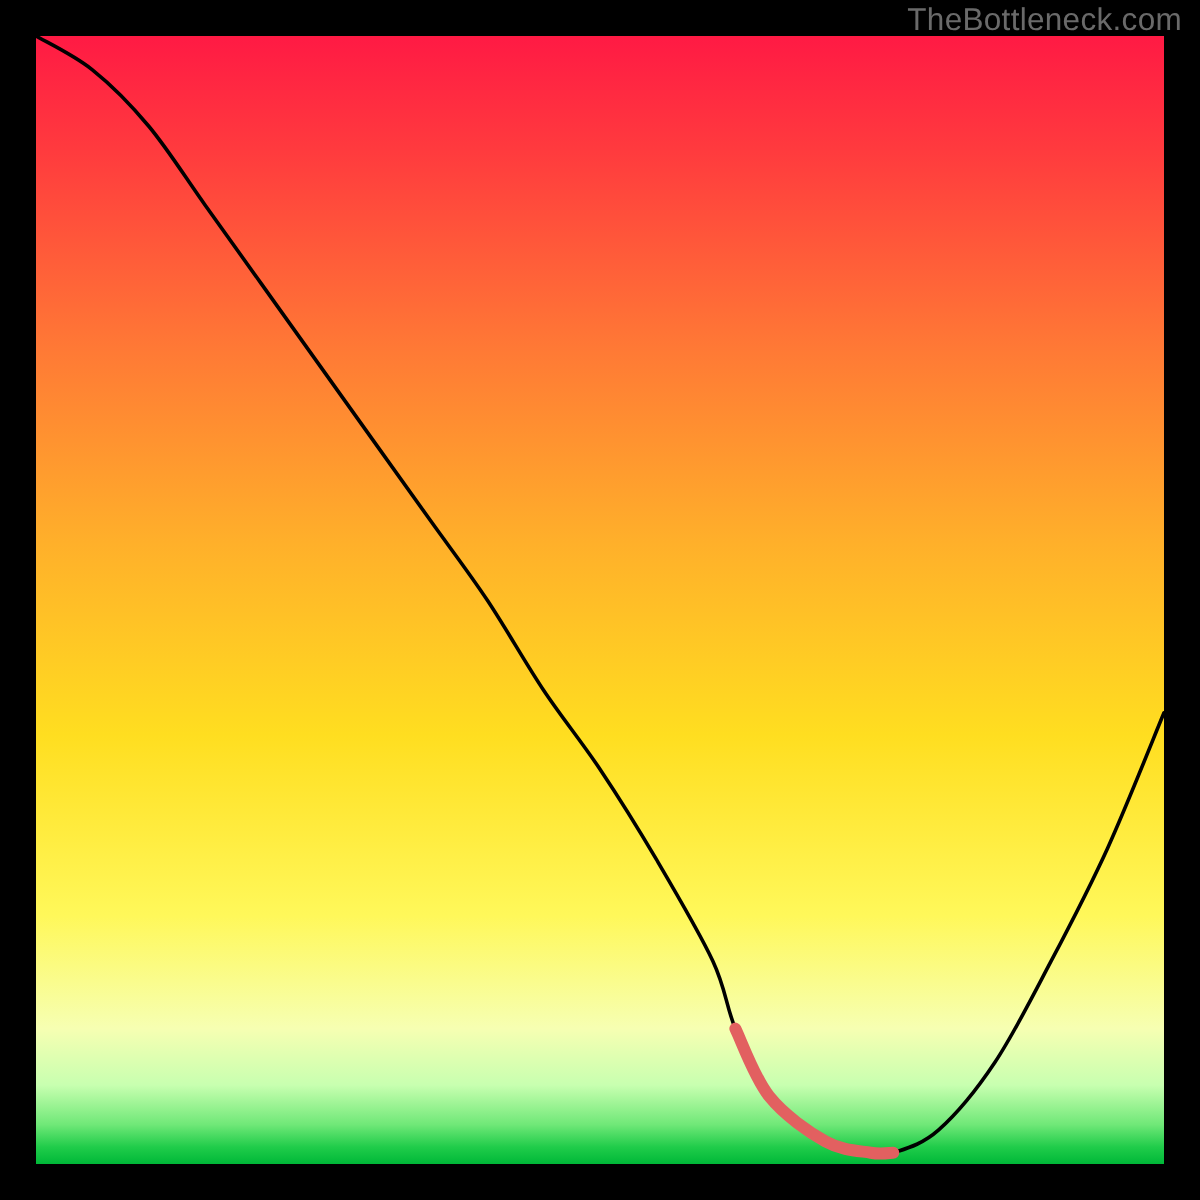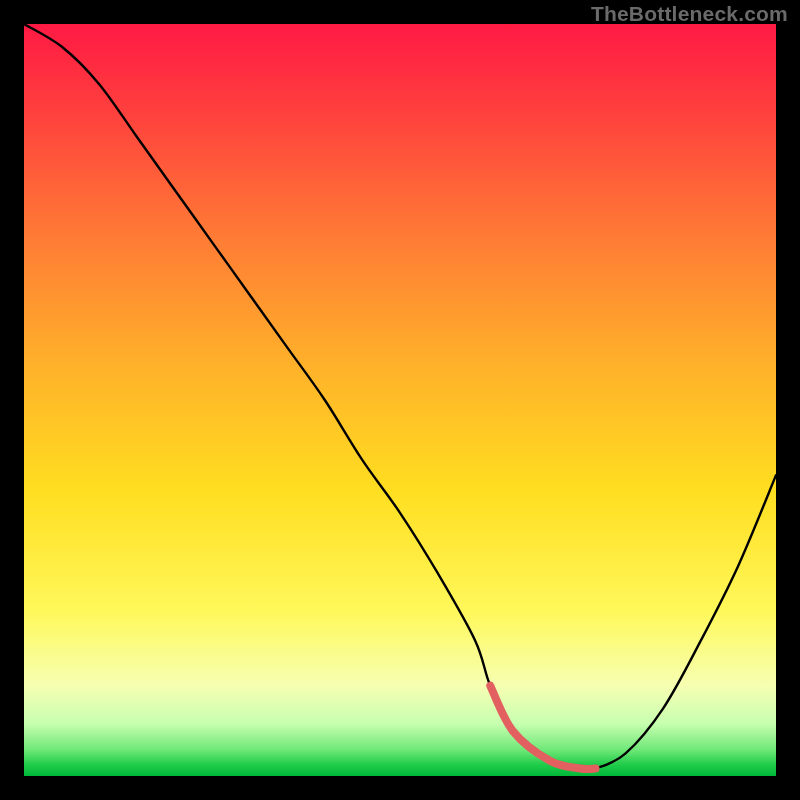--- a/index.html
+++ b/index.html
@@ -18,21 +18,21 @@
     width: 752px;
     height: 752px;
     background: #000;
   }
   .attribution {
     position: absolute;
     top: 2px;
     right: 12px;
     color: #6a6a6a;
     font-size: 21px;
-    font-weight: 700;
+    font-weight: 400;
     letter-spacing: 0.2px;
   }
   svg {
     display: block;
   }
 </style>
 </head>
 <body>
 
 <div class="attribution">TheBottleneck.com</div>

